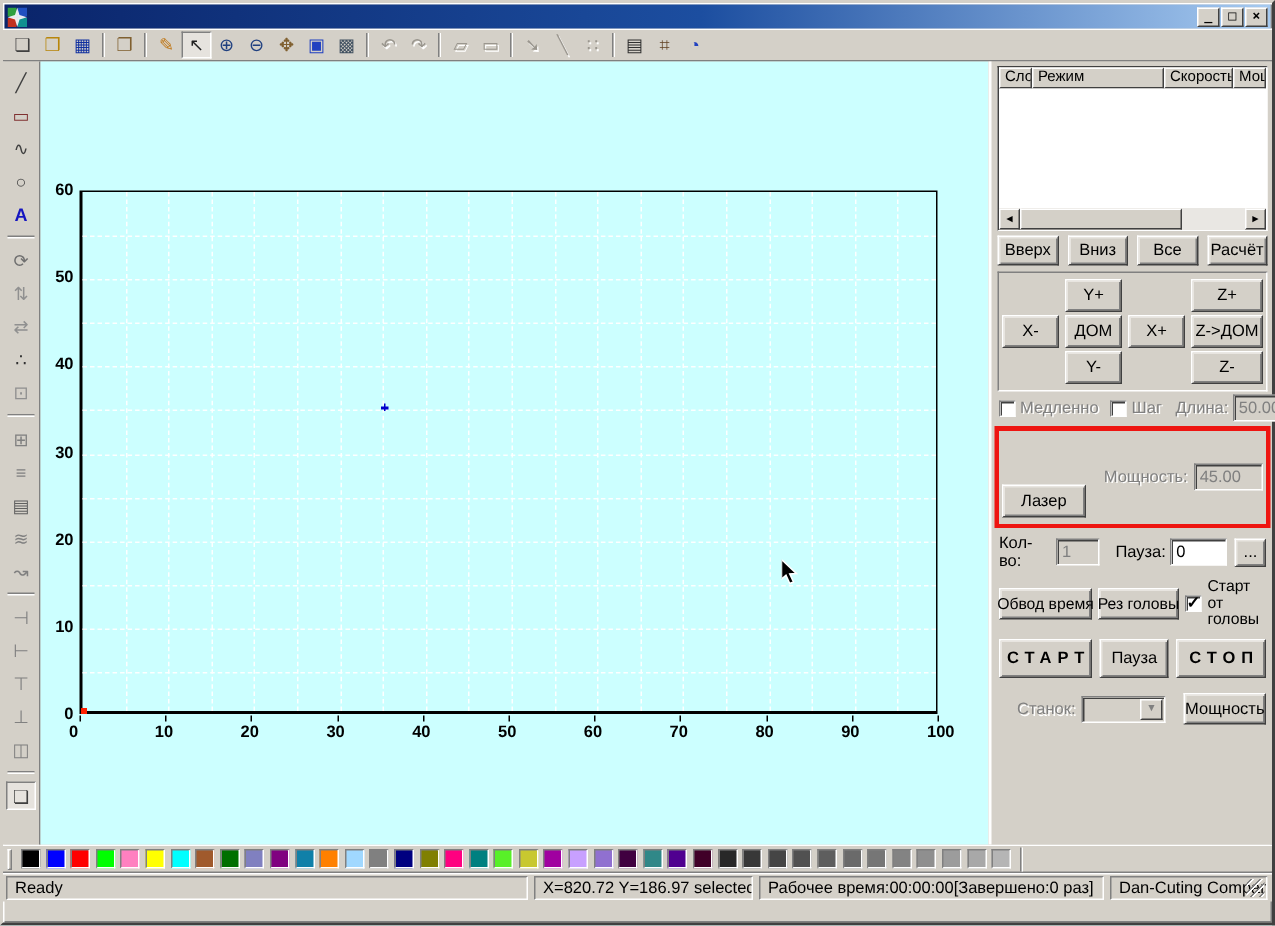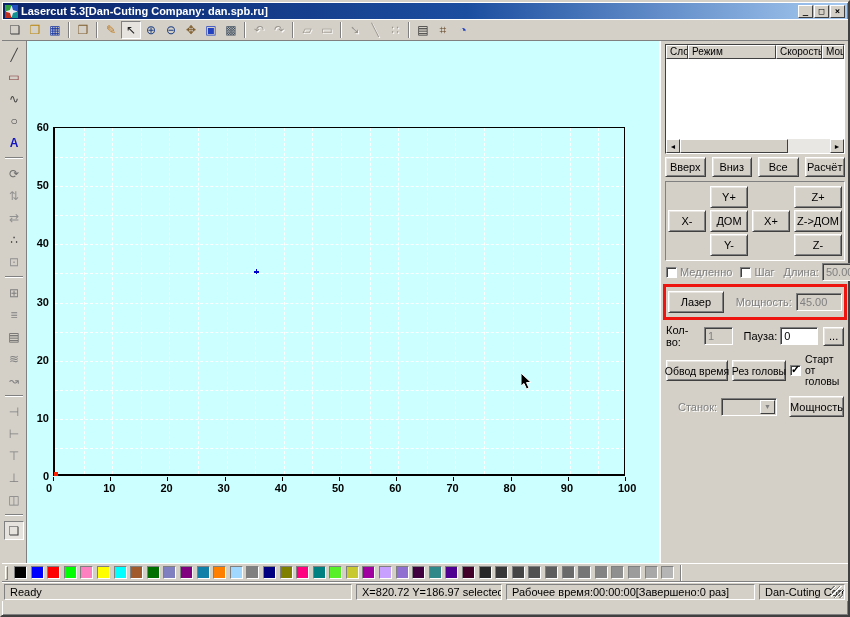--- a/index.html
+++ b/index.html
@@ -108,42 +108,41 @@
   .swatch { width:13px; height:13px; margin-right:3.6px; border:1px solid; border-color:#808080 #fff #fff #808080; flex:0 0 13px; }
   .pal-end { width:2px; height:16px; border-left:1px solid #808080; border-right:1px solid #fff; margin-left:2px; }
 
   
   .statusbar { height:20px; border-top:1px solid #808080; box-shadow: inset 0 1px 0 #fff;
                display:flex; align-items:center; gap:4px; padding:2px 3px 2px 2px; background:#d4d0c8; }
   .status-panel { height:16px; border:1px solid; border-color:#808080 #fff #fff #808080;
                   padding:1px 5px; white-space:nowrap; overflow:hidden; }
   .sp-ready { width:348px; }
   .sp-coords { width:146px; }
-  .sp-time { width:249px; }
+  .sp-time { width:230px; }
   .sp-company { flex:1; position:relative; }
   .resize-grip { position:absolute; right:1px; bottom:1px; width:12px; height:12px;
                  background:repeating-linear-gradient(135deg, transparent 0 2px, #808080 2px 3px, #fff 3px 4px); }
 
   
   .cursor { position:absolute; z-index:50; }
 </style>
 </head>
 <body>
 
 <div class="window">
 
   <div class="titlebar">
     <svg class="app-icon" viewBox="0 0 13 13">
       <rect x="0" y="0" width="6" height="6" fill="#30a040"></rect>
       <rect x="7" y="0" width="6" height="6" fill="#2050c0"></rect>
       <rect x="0" y="7" width="6" height="6" fill="#c03020"></rect>
       <rect x="7" y="7" width="6" height="6" fill="#109090"></rect>
       <path d="M6.5 0 L8 5 L13 6.5 L8 8 L6.5 13 L5 8 L0 6.5 L5 5 Z" fill="#ffffff" opacity="0.9"></path>
     </svg>
-    <span class="title-text">Lasercut 5.3[Dan-Cuting Company: dan.spb.ru]</span>
     <div class="win-btns">
       <div class="win-btn">_</div>
       <div class="win-btn">□</div>
       <div class="win-btn">×</div>
     </div>
   </div>
 
 
   <div class="toolbar" id="toolbar">
       <div class="tb-btn" style="color: rgb(64, 64, 64);">❏</div>
@@ -317,21 +316,21 @@
       <div class="opt-row">
         <div class="cb"></div>
         <span class="gray-text">Медленно</span>
         <div class="cb" style="margin-left:5px;"></div>
         <span class="gray-text">Шаг</span>
         <span class="gray-text" style="margin-left:6px;">Длина:</span>
         <div class="field disabled" style="width:42px;">50.00</div>
       </div>
 
       <div class="laser-row">
-        <button class="btn" style="width:78px; height:22px;">Лазер</button>
+        <button class="btn" style="width:78px; height:22px;margin-top:32px;">Лазер</button>
         <span class="gray-text" style="margin-left:8px;">Мощность:</span>
         <div class="field disabled" style="width:62px;">45.00</div>
       </div>
 
       <div class="repeat-row">
         <span>Кол-во:</span>
         <div class="field disabled" style="width:30px;">1</div>
         <span style="margin-left:8px;">Пауза:</span>
         <div class="field" style="width:40px;">0</div>
         <button class="btn" style="width:22px; height:19px; margin-left:2px;">...</button>
@@ -340,20 +339,25 @@
       <div class="frame-row">
         <button class="btn" style="width:62px; height:21px; font-size:10.5px;">Обвод время</button>
         <button class="btn" style="width:54px; height:21px; font-size:10.5px;">Рез головы</button>
         <div class="cb checked"></div>
         <div style="line-height:11px; font-size:10.5px;">
           <div>Старт от</div>
           <div>головы</div>
         </div>
       </div>
 
+      <div class="run-row">
+        <button class="btn" style="flex:1.15; letter-spacing:4px; padding-left:4px;">СТАРТ</button>
+        <button class="btn" style="flex:0.9; font-weight:normal;">Пауза</button>
+        <button class="btn" style="flex:1.1; letter-spacing:4px; padding-left:4px;">СТОП</button>
+      </div>
 
       <div class="machine-row">
         <span class="gray-text" style="margin-left:12px;">Станок:</span>
         <div class="select">
           <div class="arrow-box">▼</div>
         </div>
         <button class="btn" style="width:58px; height:21px; margin-left:8px;">Мощность</button>
       </div>
     </div>
   </div>

